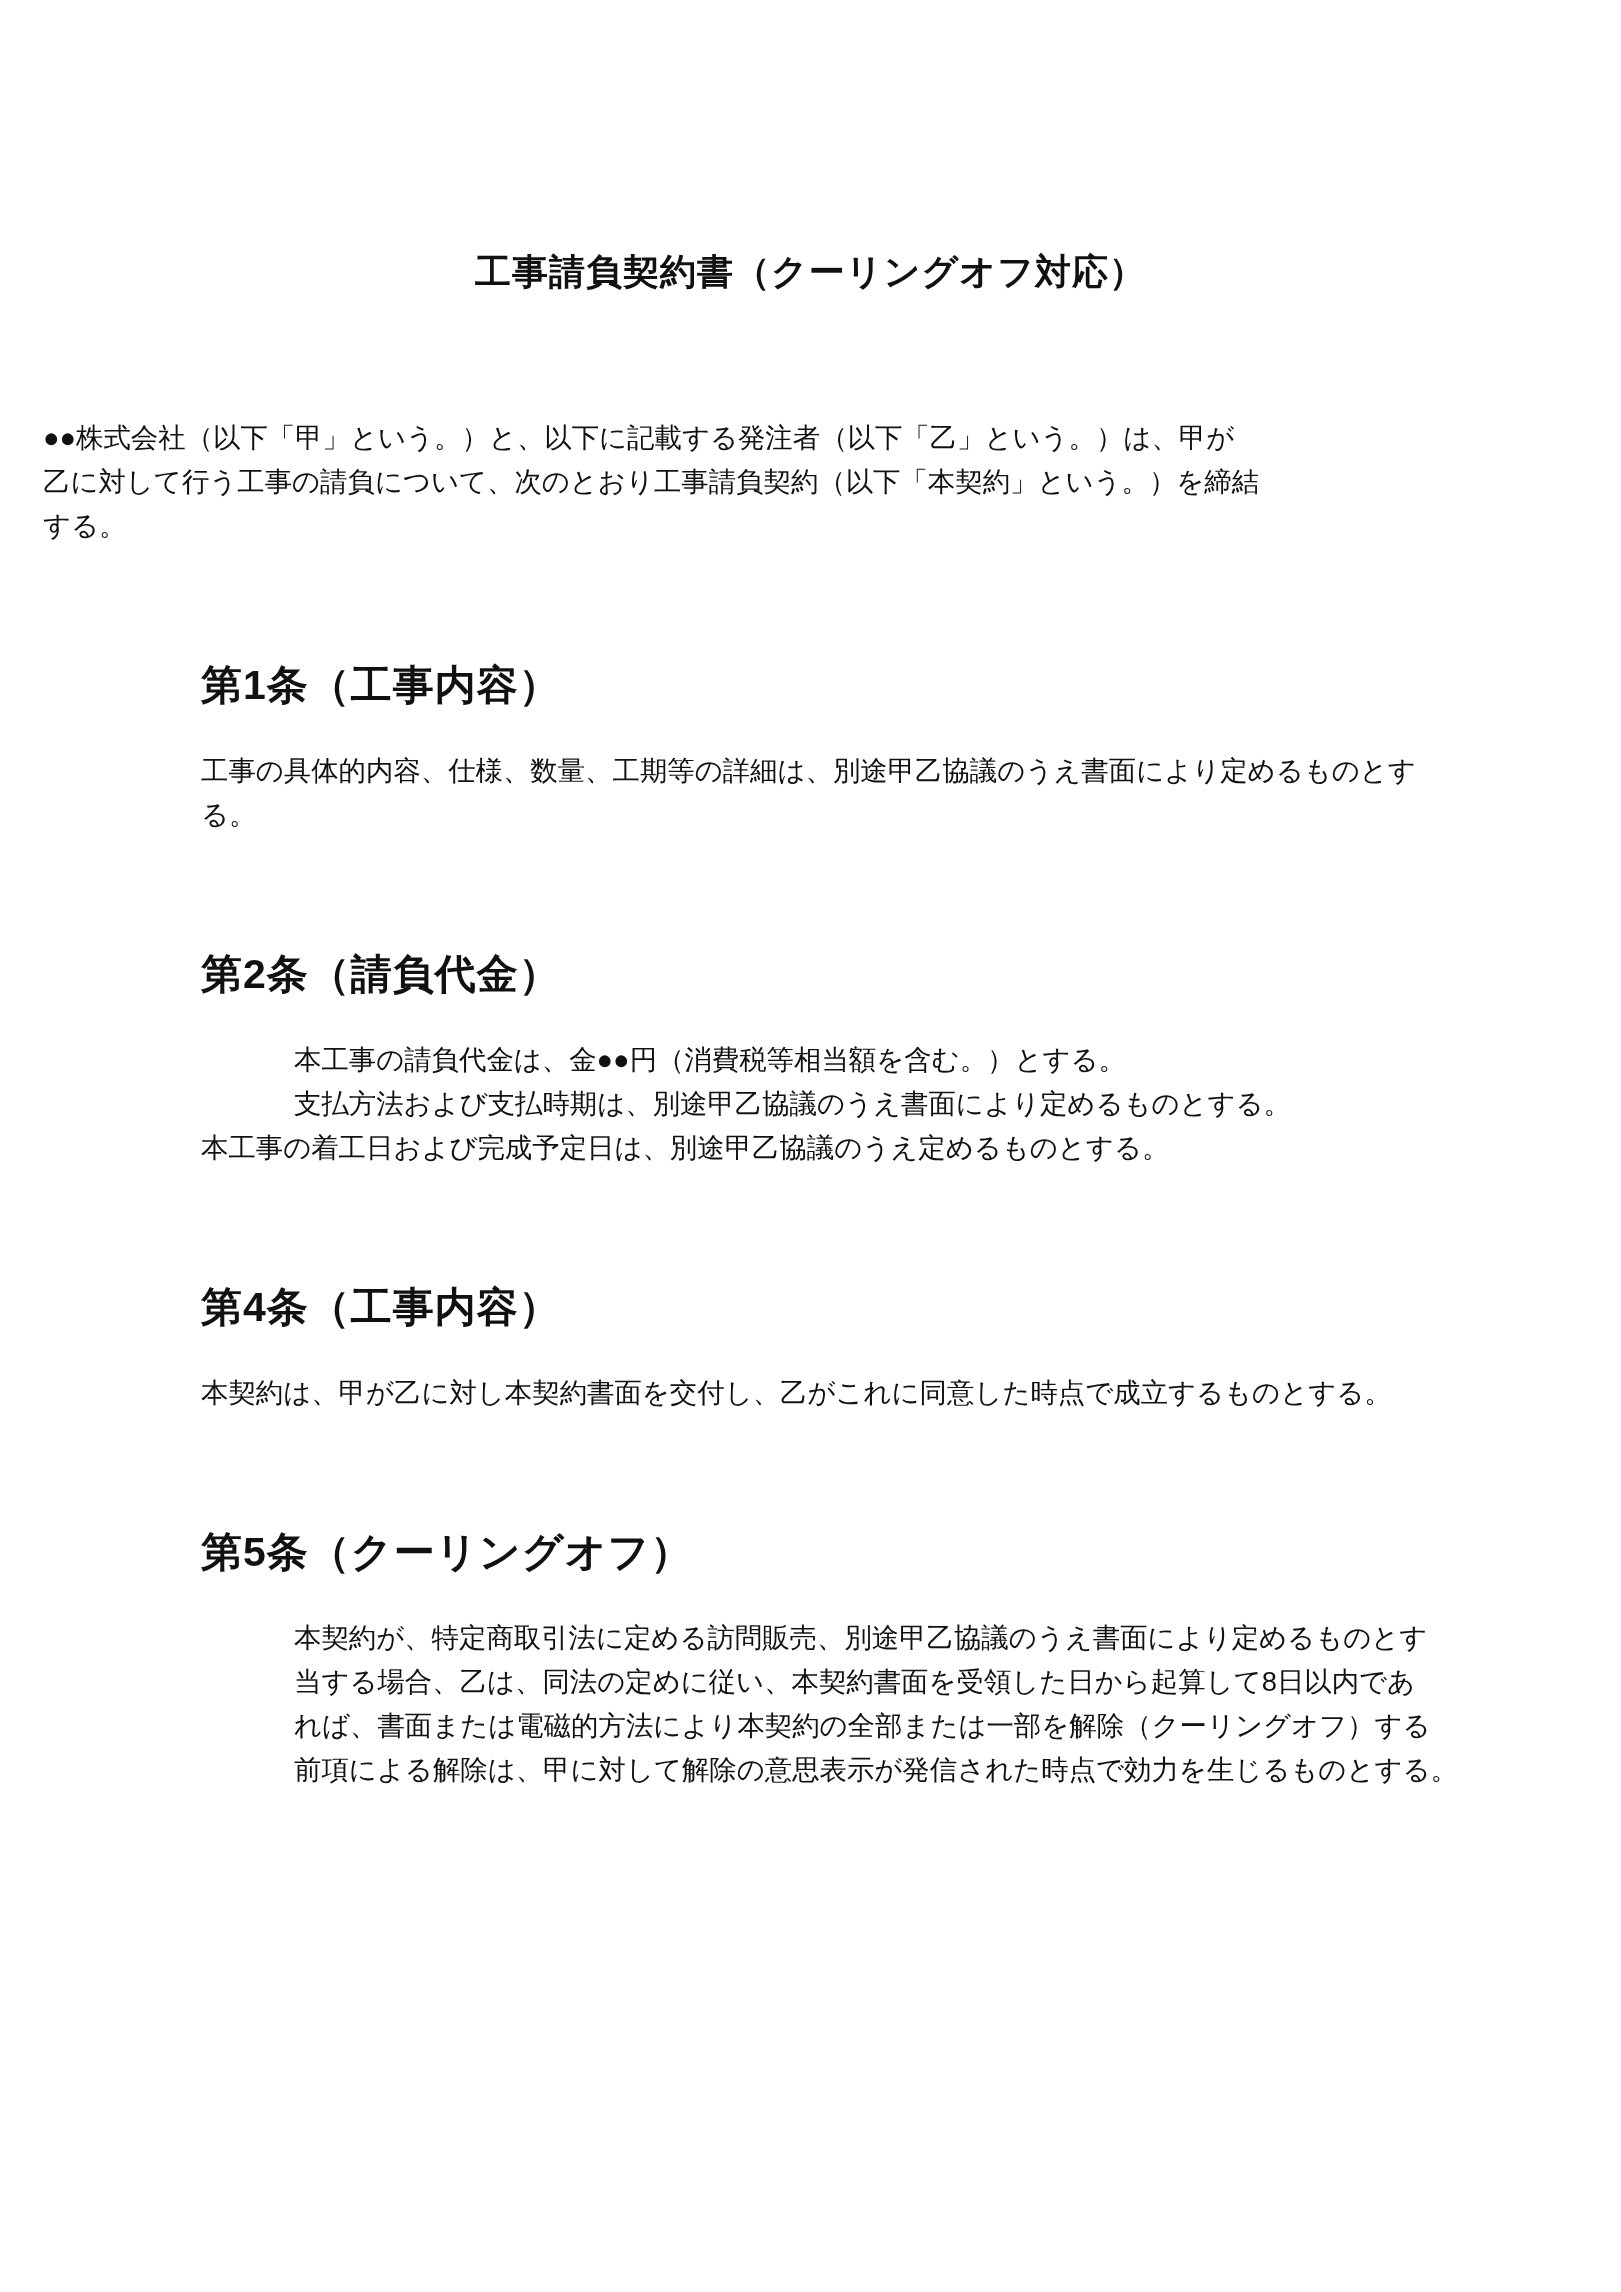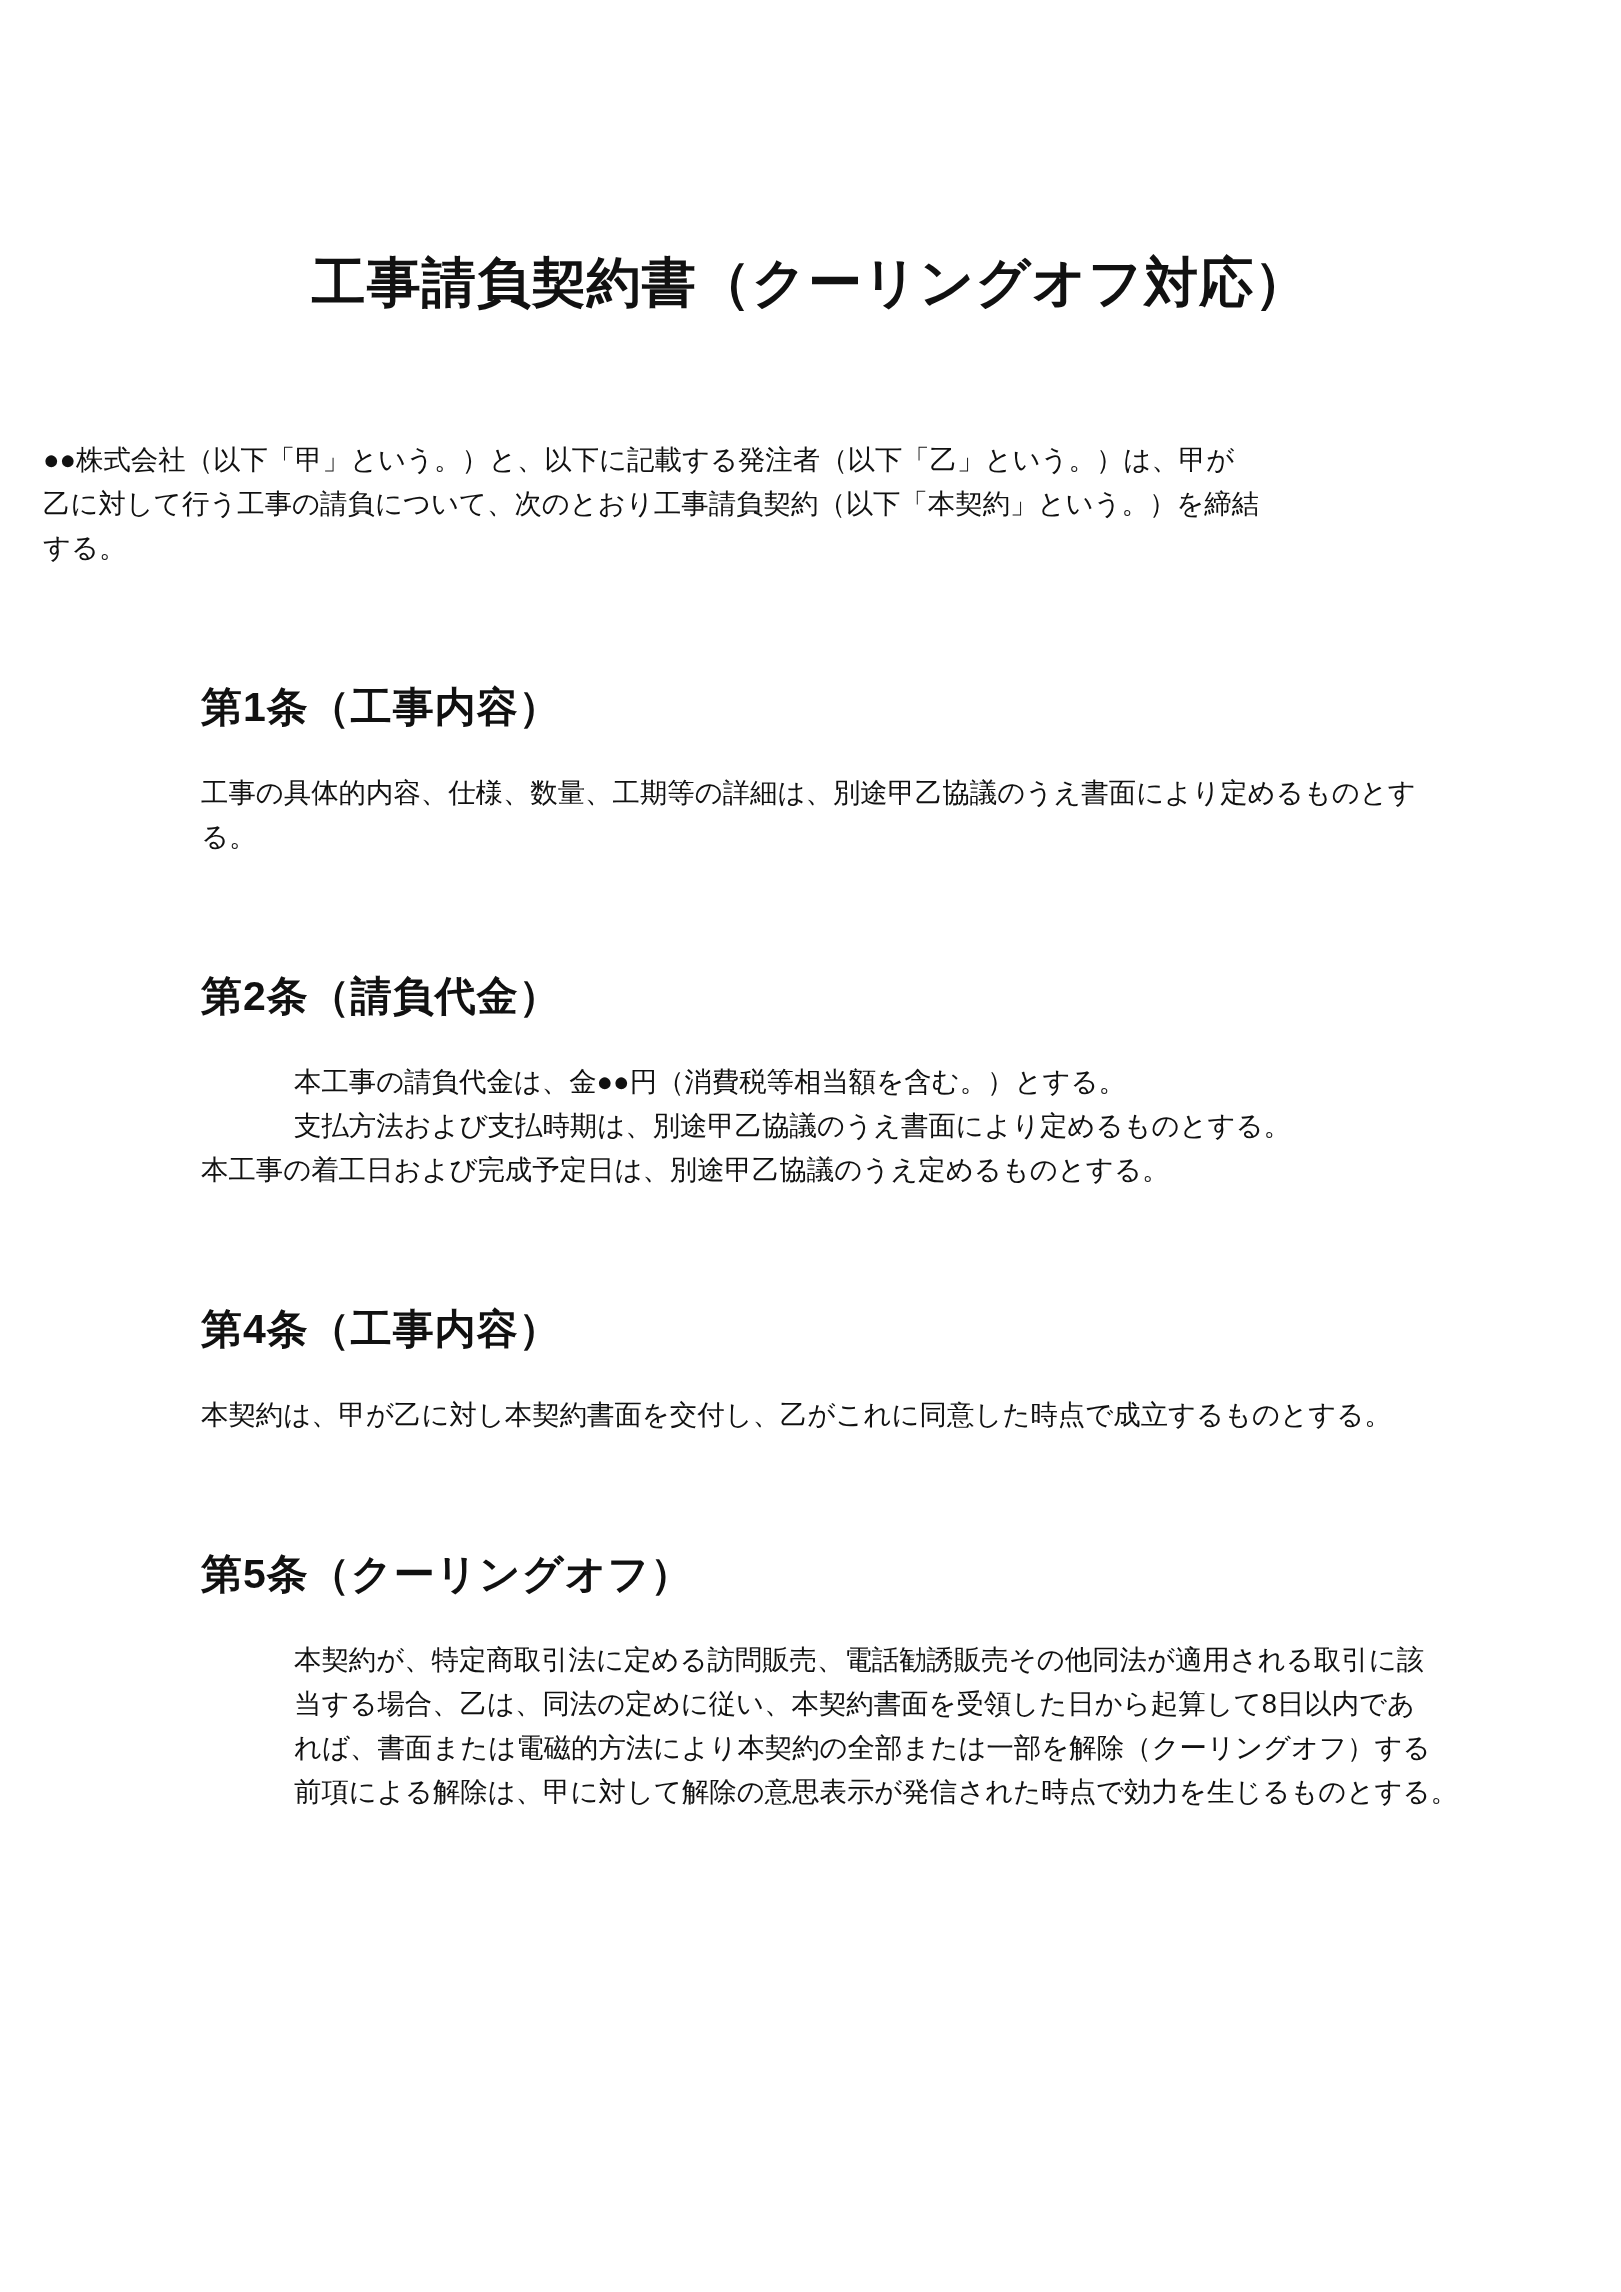--- a/index.html
+++ b/index.html
@@ -10,21 +10,21 @@
     margin: 0 auto;
     background: #ffffff;
     color: #111111;
     font-family: "Liberation Sans", sans-serif;
     box-sizing: border-box;
     padding-top: 250px;
     overflow: hidden;
   }
   .title {
     margin: 0;
-    font-size: 54px;
+    font-size: 36px;
     font-weight: 700;
     line-height: 1.2;
     text-align: center;
     letter-spacing: 1px;
   }
   .para {
     font-size: 27.4px;
     line-height: 44px;
     margin: 0 108px 0 201px;
   }
@@ -77,21 +77,21 @@
   <section>
     <h2 class="article-heading">第4条（工事内容）</h2>
     <div class="para">
       <div class="line">本契約は、甲が乙に対し本契約書面を交付し、乙がこれに同意した時点で成立するものとする。</div>
     </div>
   </section>
 
   <section>
     <h2 class="article-heading">第5条（クーリングオフ）</h2>
     <div class="para indented">
-      <div class="line">本契約が、特定商取引法に定める訪問販売、電話勧誘販売その他同法が適用される取引に該</div>
+      <div class="line">本契約が、特定商取引法に定める訪問販売、別途甲乙協議のうえ書面により定めるものとす</div>
       <div class="line">当する場合、乙は、同法の定めに従い、本契約書面を受領した日から起算して8日以内であ</div>
       <div class="line">れば、書面または電磁的方法により本契約の全部または一部を解除（クーリングオフ）する</div>
       <div class="line">前項による解除は、甲に対して解除の意思表示が発信された時点で効力を生じるものとする。</div>
     </div>
   </section>
 
 </div>
 
 
 </body></html>

